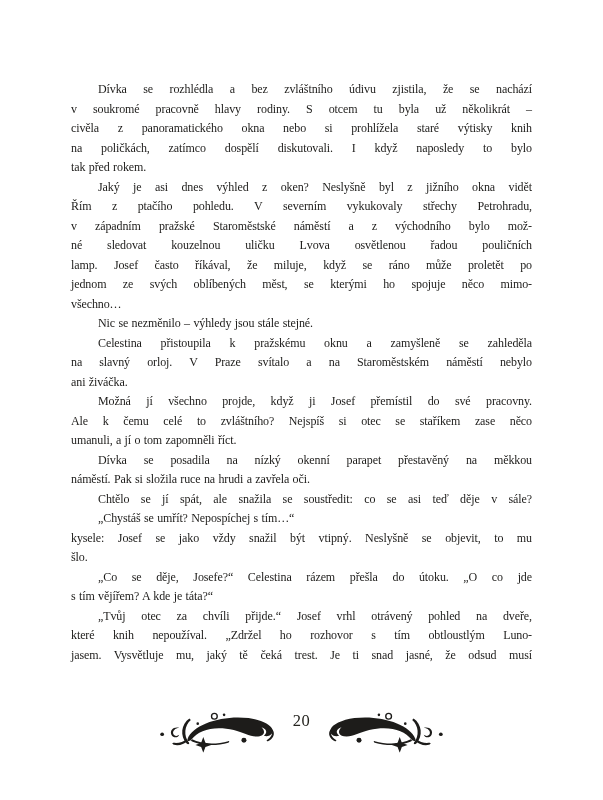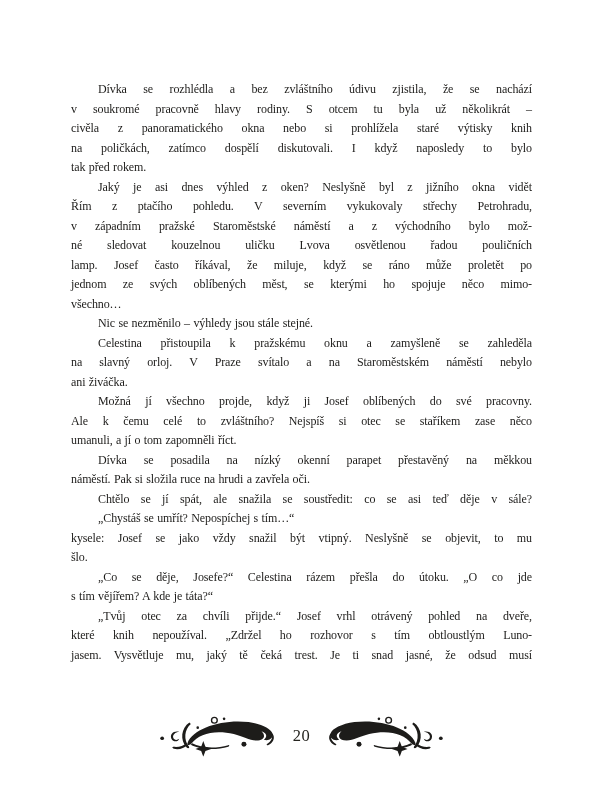--- a/index.html
+++ b/index.html
@@ -34,21 +34,20 @@
   }
   .line.first { text-indent: 27px; }
   .line.lastline { text-align-last: left; }
   .footer {
     position: absolute;
     left: 0;
     top: 710px;
     width: 100%;
     height: 50px;
     display: flex;
-    align-items: center;
     justify-content: center;
     gap: 13px;
   }
   .page-number {
     font-size: 16.5px;
     color: #25241f;
     letter-spacing: 0.5px;
     transform: translateY(1px);
   }
   .flourish { display: inline-block; line-height: 0; }
@@ -113,21 +112,21 @@
       </div>
       <div class="para">
         <div class="line first lastline">Nic se nezměnilo – výhledy jsou stále stejné.</div>
       </div>
       <div class="para">
         <div class="line first">Celestina přistoupila k pražskému oknu a zamyšleně se zahleděla</div>
         <div class="line">na slavný orloj. V Praze svítalo a na Staroměstském náměstí nebylo</div>
         <div class="line lastline">ani živáčka.</div>
       </div>
       <div class="para">
-        <div class="line first">Možná jí všechno projde, když ji Josef oblíbených do své pracovny.</div>
+        <div class="line first">Možná jí všechno projde, když ji Josef přemístil do své pracovny.</div>
         <div class="line">Ale k čemu celé to zvláštního? Nejspíš si otec se staříkem zase něco</div>
         <div class="line lastline">umanuli, a jí o tom zapomněli říct.</div>
       </div>
       <div class="para">
         <div class="line first">Dívka se posadila na nízký okenní parapet přestavěný na měkkou</div>
         <div class="line lastline">náměstí. Pak si složila ruce na hrudi a zavřela oči.</div>
       </div>
       <div class="para">
         <div class="line first">Chtělo se jí spát, ale snažila se soustředit: co se asi teď děje v sále?</div>
       </div>

